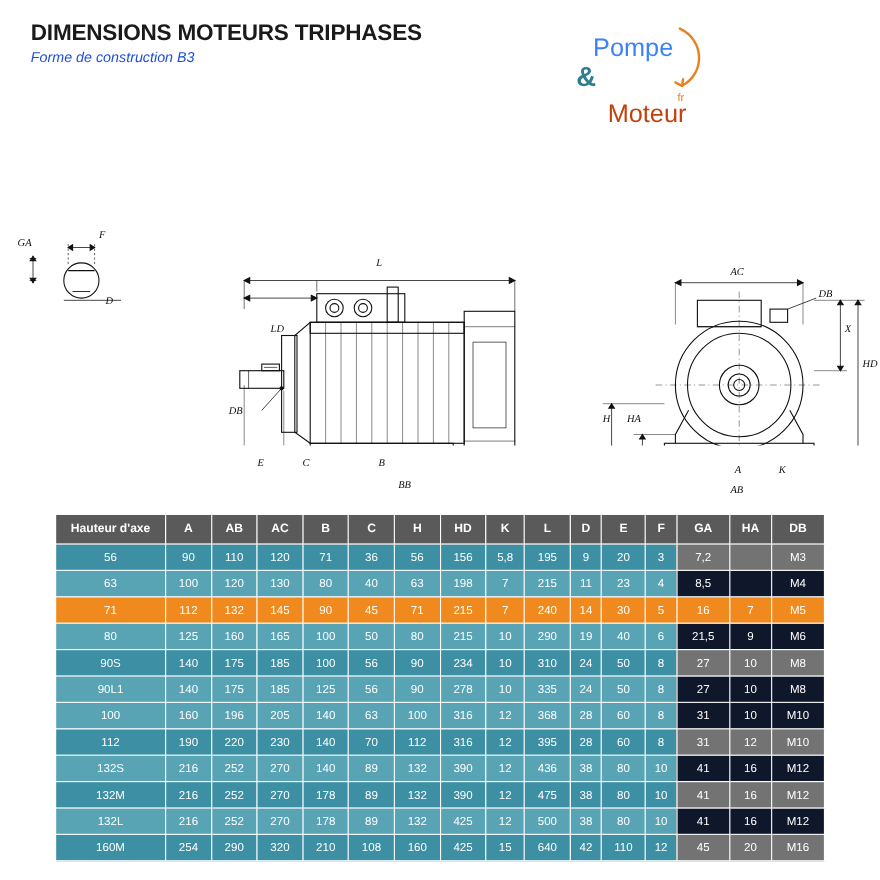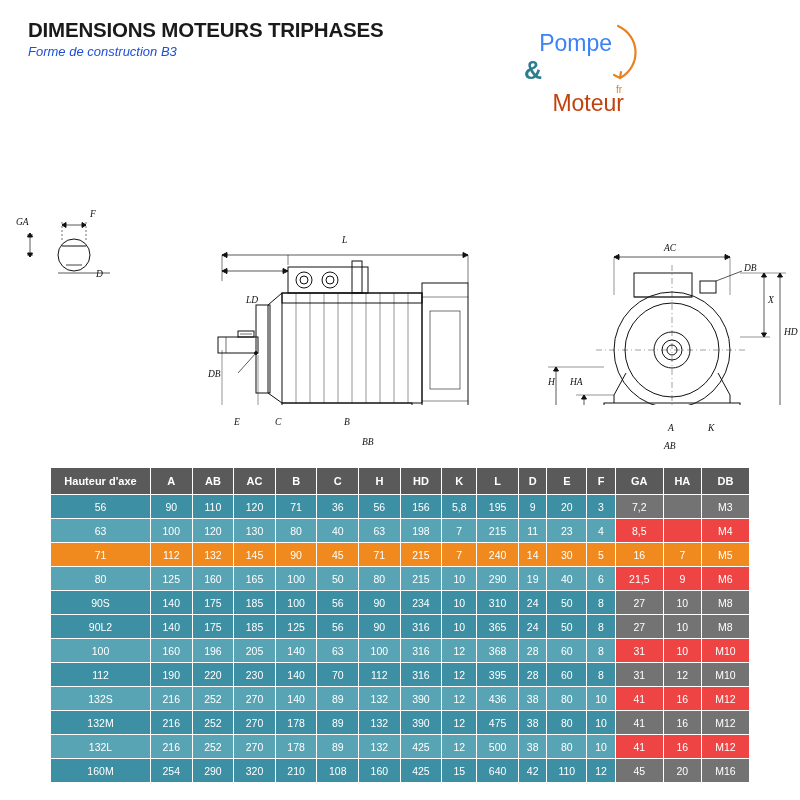--- a/index.html
+++ b/index.html
@@ -70,21 +70,21 @@
     background:#5a5a5a;
     font-weight:bold;
     font-size:11px;
     height:26px;
   }
   thead th.first{ text-align:center; }
   tbody td{ background:#3d8fa3; }
   tbody tr td.col-first{ background:#3d8fa3; }
   tbody tr.alt td{ background:#58a4b5; }
   tbody td.dark{ background:#737373; }
-  tbody tr.alt td.dark{ background:#ef4444; }
+  tbody tr.alt td.dark{ background:#0f172a; }
   tbody tr.hl td{ background:#f08a1e; }
   tbody tr.hl td.dark{ background:#f08a1e; }
   col.w-first{width:100px;}
 </style>
 </head>
 <body>
 
 <div class="header">
   <div class="title">DIMENSIONS MOTEURS TRIPHASES</div>
   <div class="subtitle">Forme de construction B3</div>
@@ -364,31 +364,31 @@
           <td>234</td>
           <td>10</td>
           <td>310</td>
           <td>24</td>
           <td>50</td>
           <td>8</td>
           <td class="dark">27</td>
           <td class="dark">10</td>
           <td class="dark">M8</td>
         </tr>
-        <tr class="">
-          <td class="col-first">90L2</td>
+        <tr class="alt">
+          <td class="col-first">90L1</td>
           <td>140</td>
           <td>175</td>
           <td>185</td>
           <td>125</td>
           <td>56</td>
           <td>90</td>
-          <td>316</td>
+          <td>278</td>
           <td>10</td>
-          <td>365</td>
+          <td>335</td>
           <td>24</td>
           <td>50</td>
           <td>8</td>
           <td class="dark">27</td>
           <td class="dark">10</td>
           <td class="dark">M8</td>
         </tr>
         <tr class="alt">
           <td class="col-first">100</td>
           <td>160</td>

